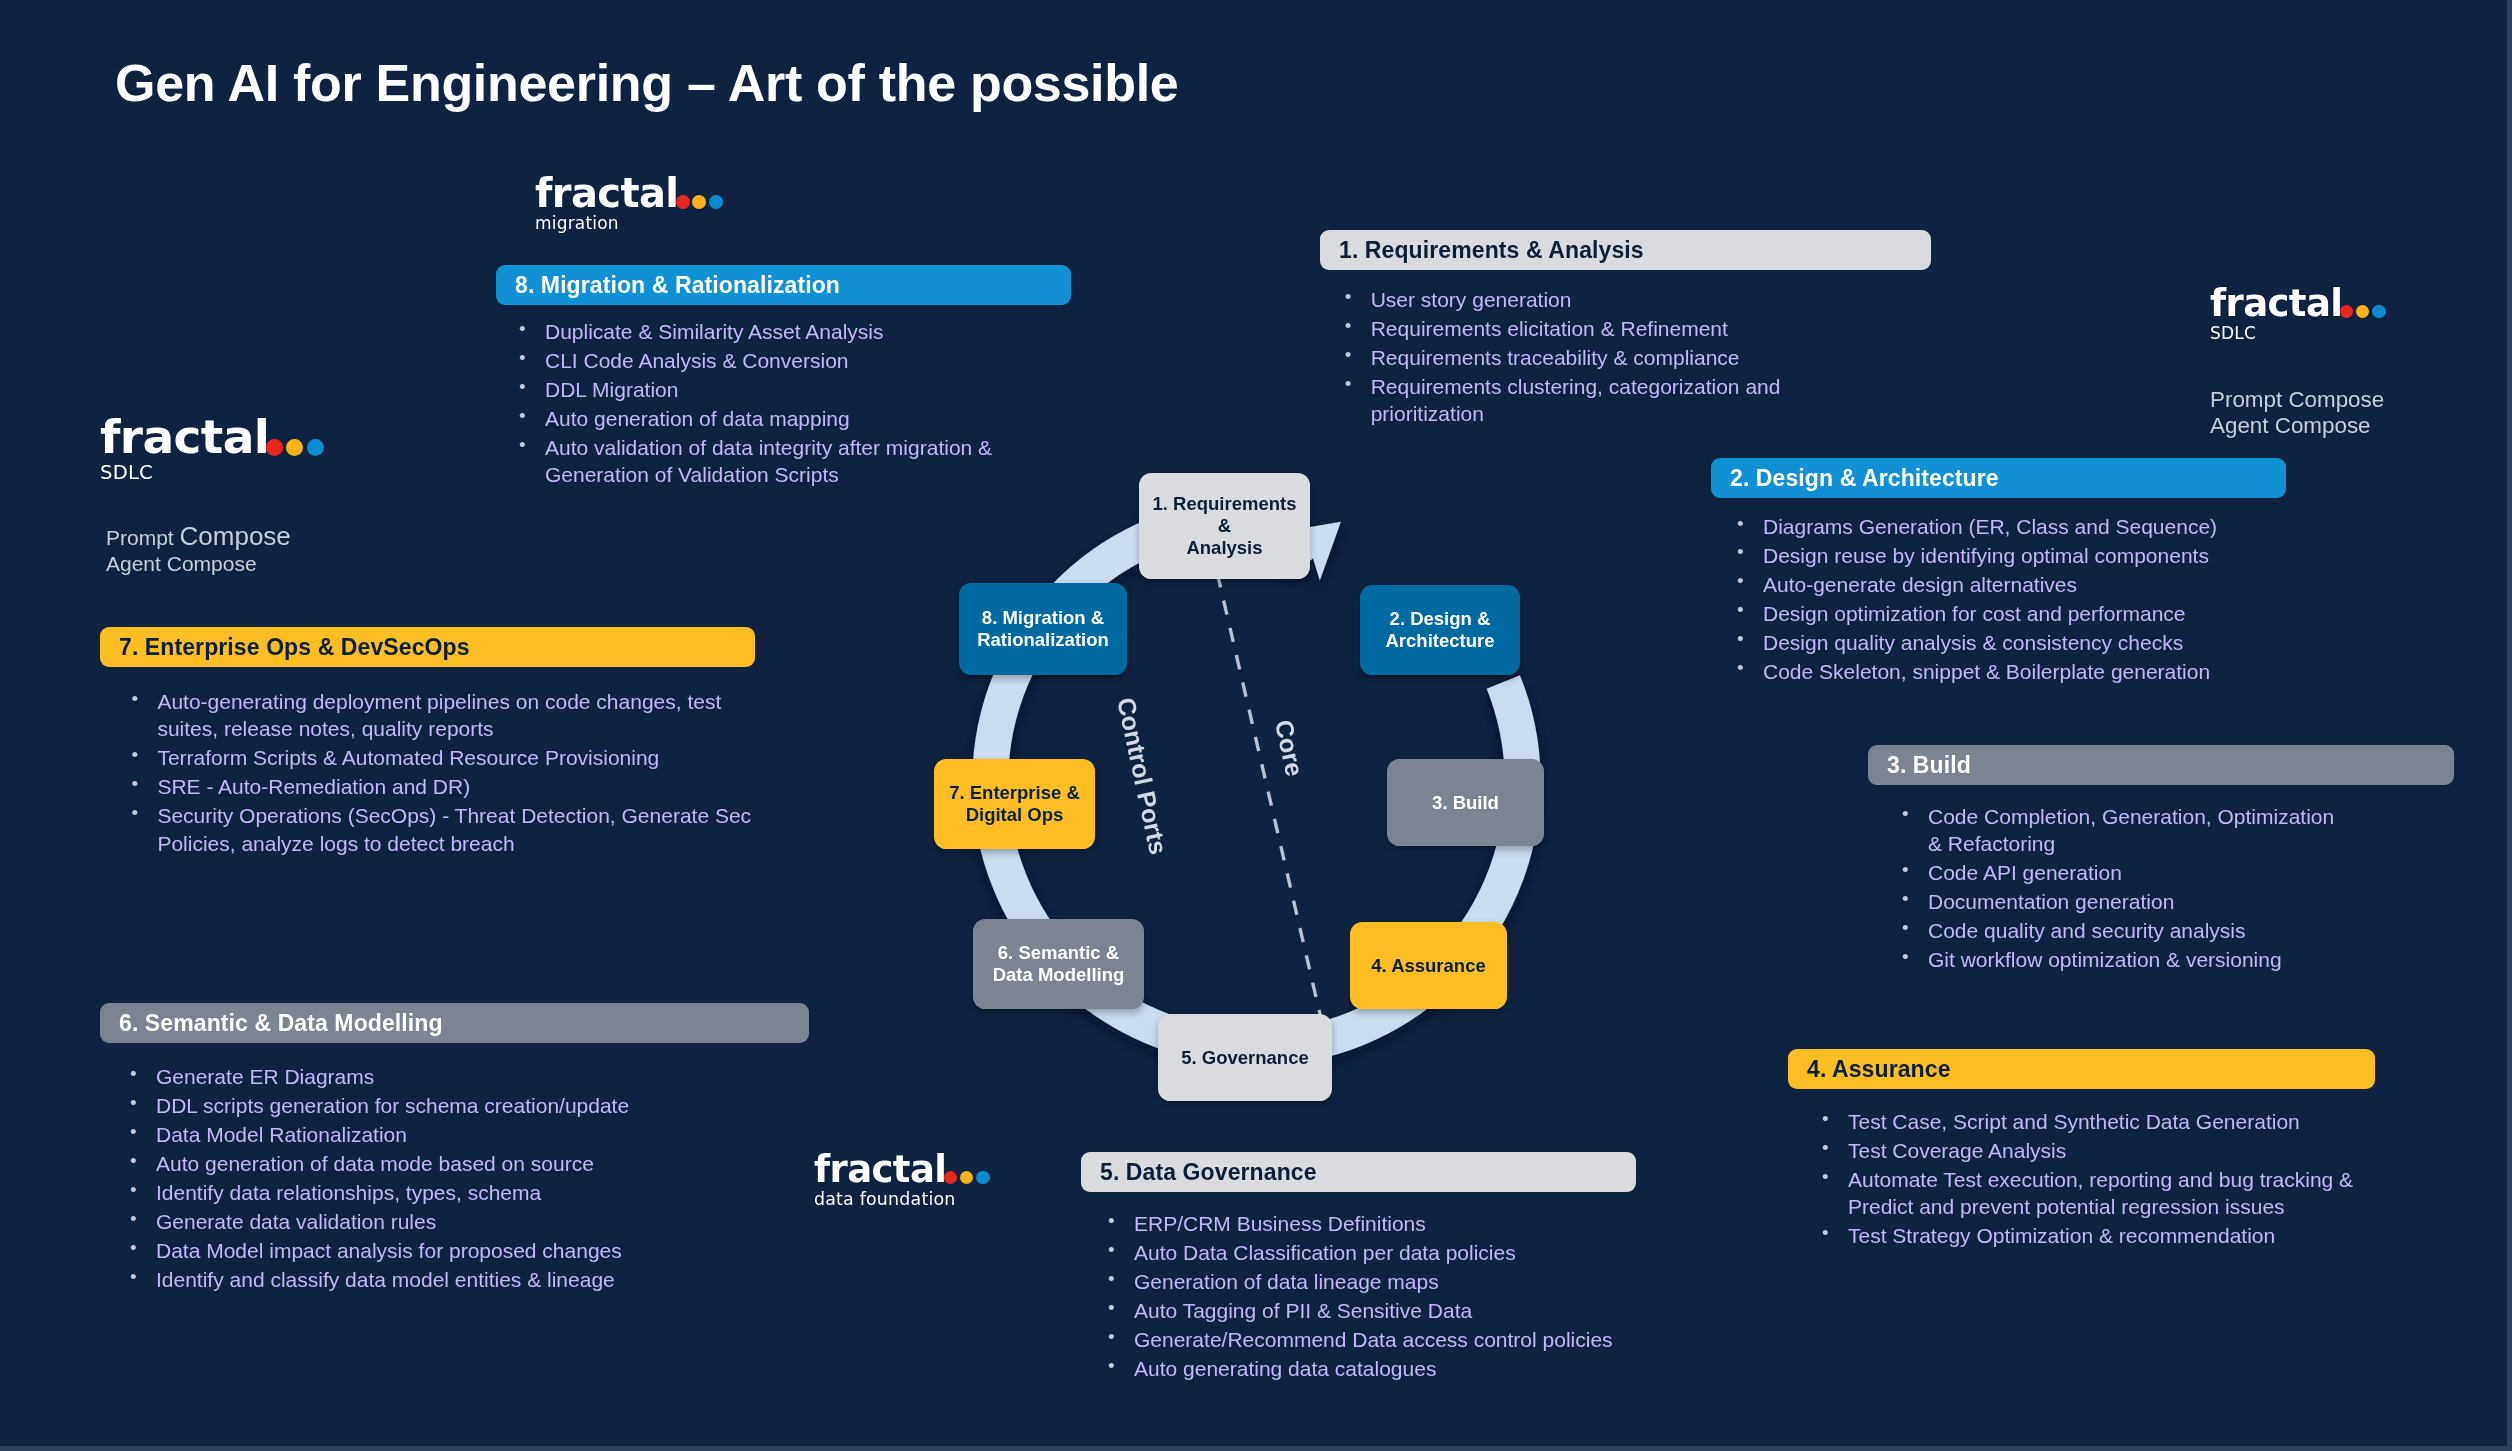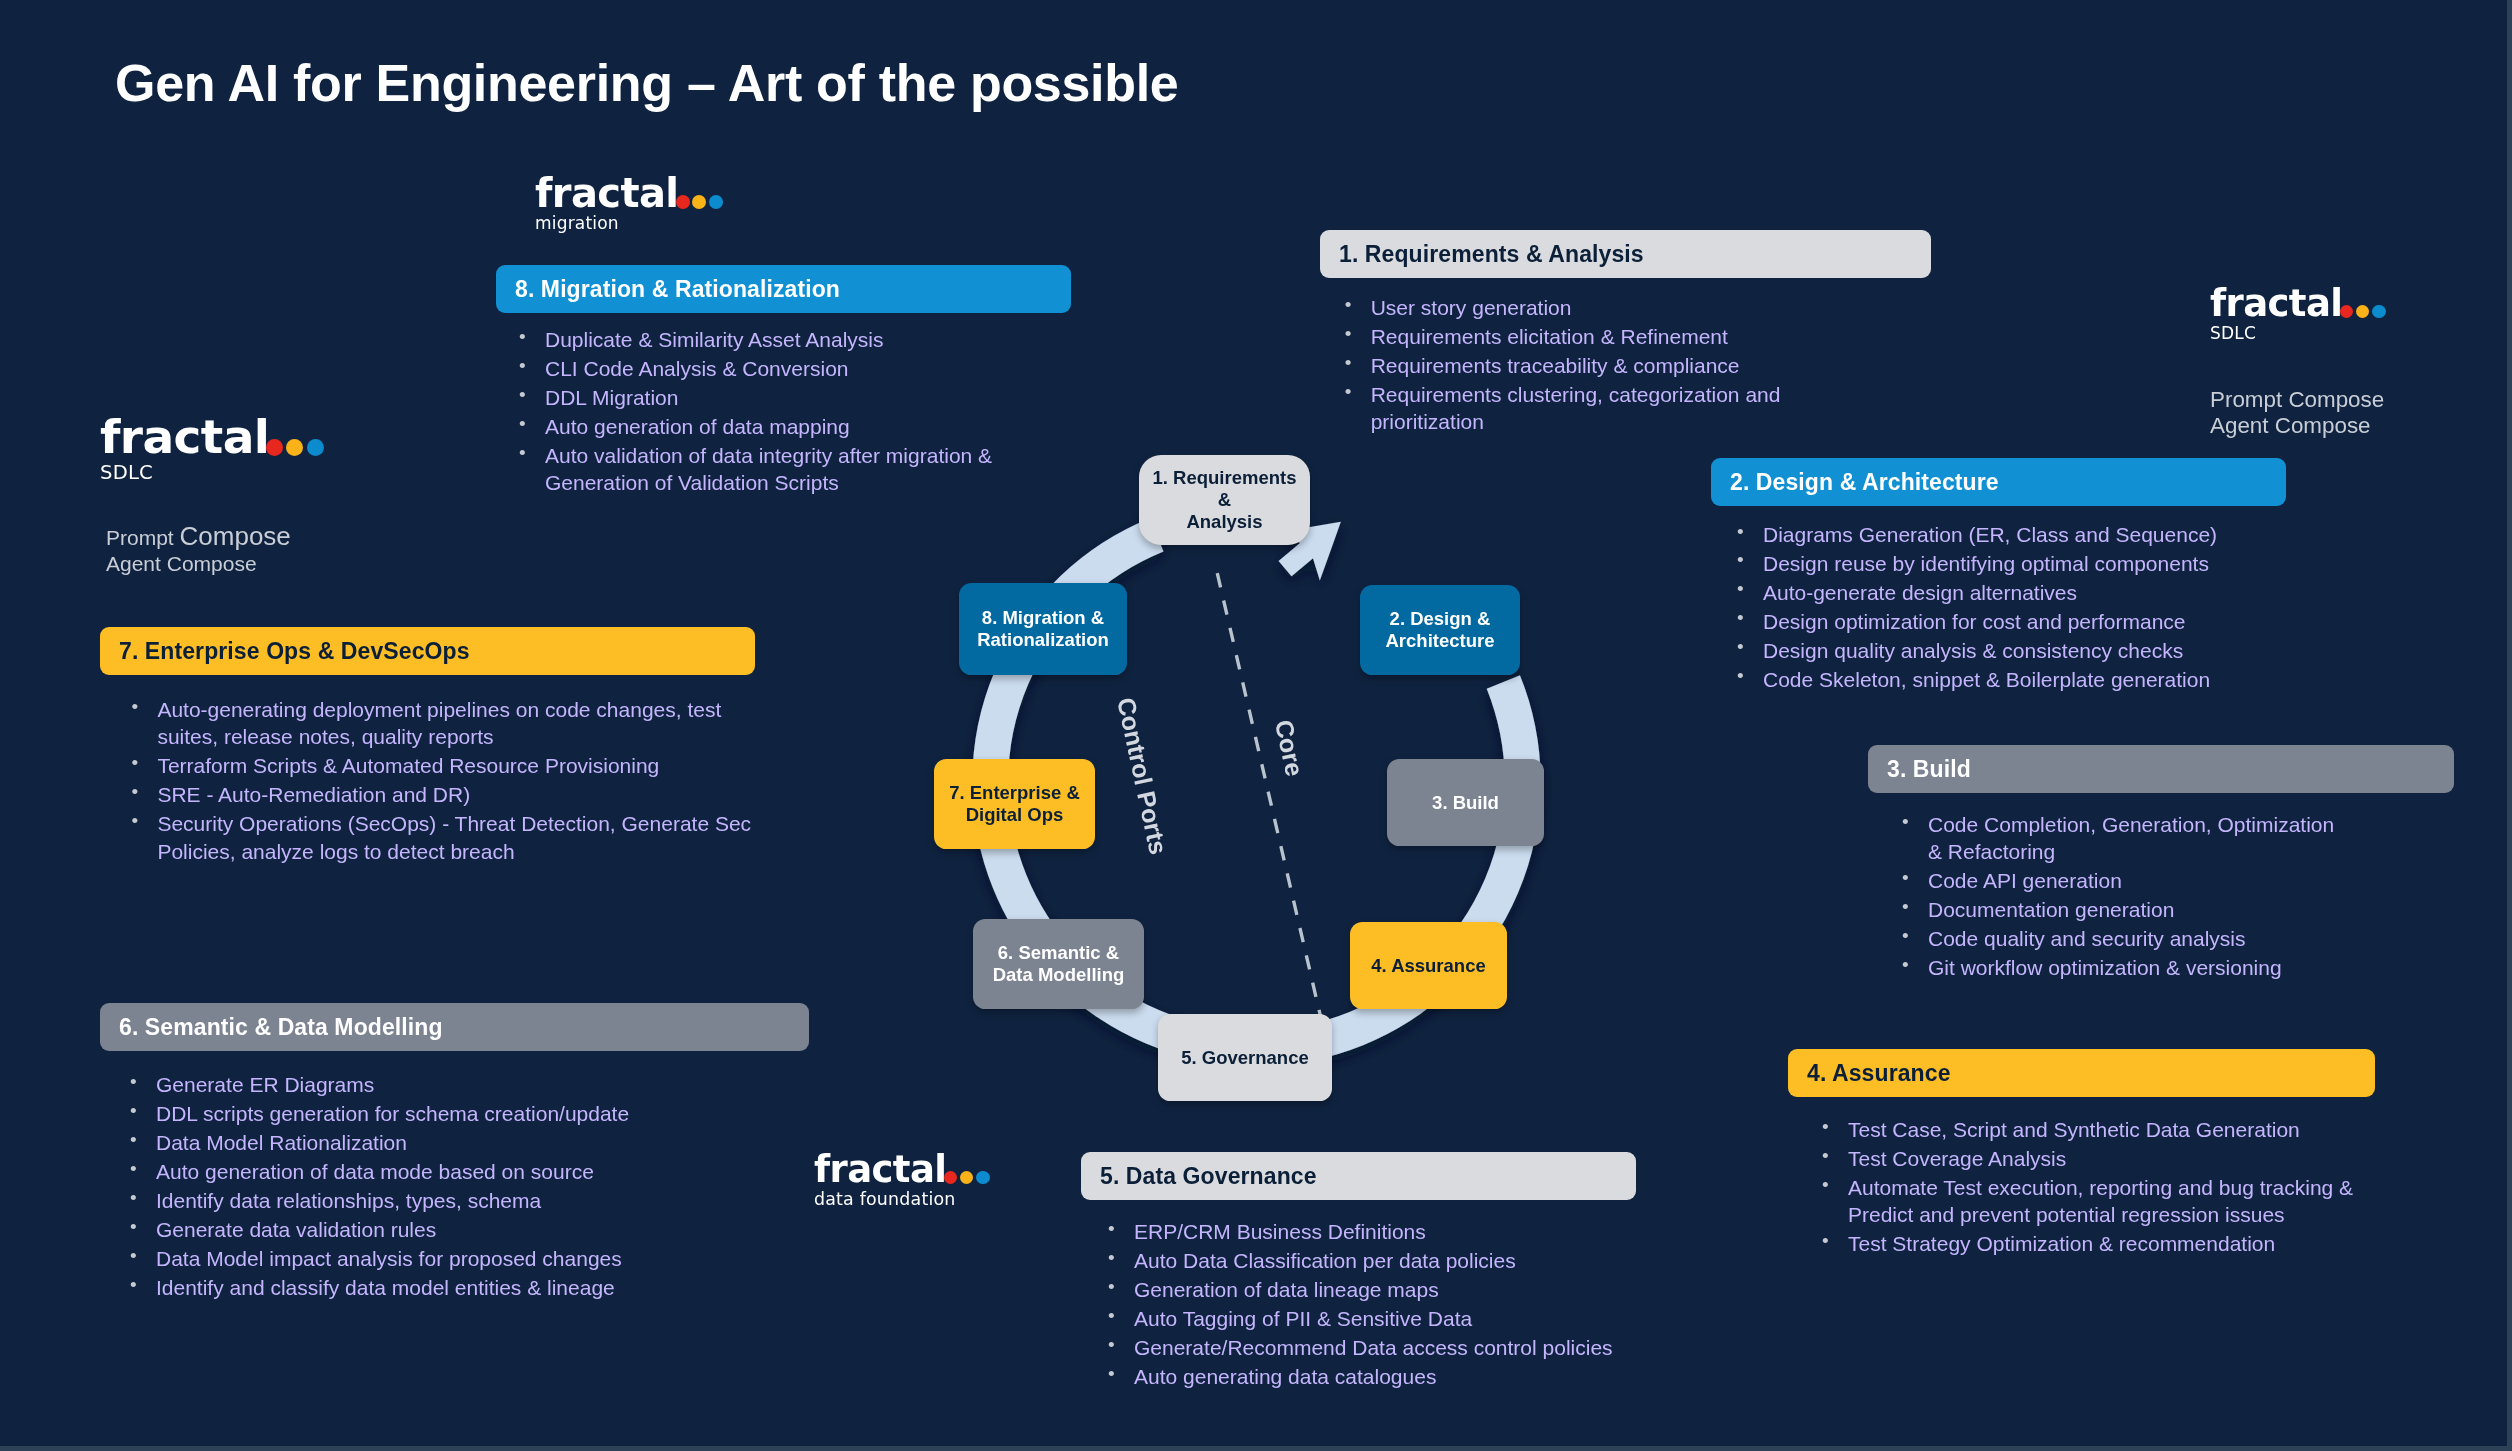--- a/index.html
+++ b/index.html
@@ -26,21 +26,21 @@
     white-space:nowrap;
   }
 
   
   .panel{}
   .panel-header{
     display:flex;align-items:center;
     border-radius:9px;
     padding:0 19px;
     font-size:23px;font-weight:bold;
-    height:48px;
+    height:40px;
     white-space:nowrap;
     letter-spacing:0.1px;
   }
   .hdr-blue{background:#1191d3;color:#ffffff;}
   .hdr-gray-light{background:#d9dbde;color:#0c1f38;}
   .hdr-gray-dark{background:#7c8391;color:#ffffff;}
   .hdr-amber{background:#fcbe24;color:#0c1f38;}
 
   .bullets{
     margin-top:12.3px;
@@ -279,21 +279,21 @@
 
         <polygon points="0,-56 96,0 0,56 16,18 -34,18 -34,-18 16,-18" fill="#cbdcef" transform="translate(722,193) rotate(-40)"></polygon>
       </g>
 
       <path d="M 575 223 L 770 1060" fill="none" stroke="#b9c3ce" stroke-width="6" stroke-dasharray="26 24"></path>
     </svg>
 
     <div class="wheel-label" style="left:247px;top:328px;transform:translate(-50%,-50%) rotate(78deg);">Control Ports</div>
     <div class="wheel-label" style="left:394px;top:300px;transform:translate(-50%,-50%) rotate(78deg);">Core</div>
 
-    <div class="node n-gray-light" style="left:244px;top:7px;width:171px;height:90px;border-radius:22px;">
+    <div class="node n-gray-light" style="left:244px;top:25px;width:171px;height:106px;">
       <span>1. Requirements &amp;<br>Analysis</span>
     </div>
     <div class="node n-blue" style="left:465px;top:137px;width:160px;height:90px;">
       <span>2. Design &amp;<br>Architecture</span>
     </div>
     <div class="node n-gray-dark" style="left:492px;top:311px;width:157px;height:87px;">
       <span>3. Build</span>
     </div>
     <div class="node n-amber" style="left:455px;top:474px;width:157px;height:87px;">
       <span>4. Assurance</span>

